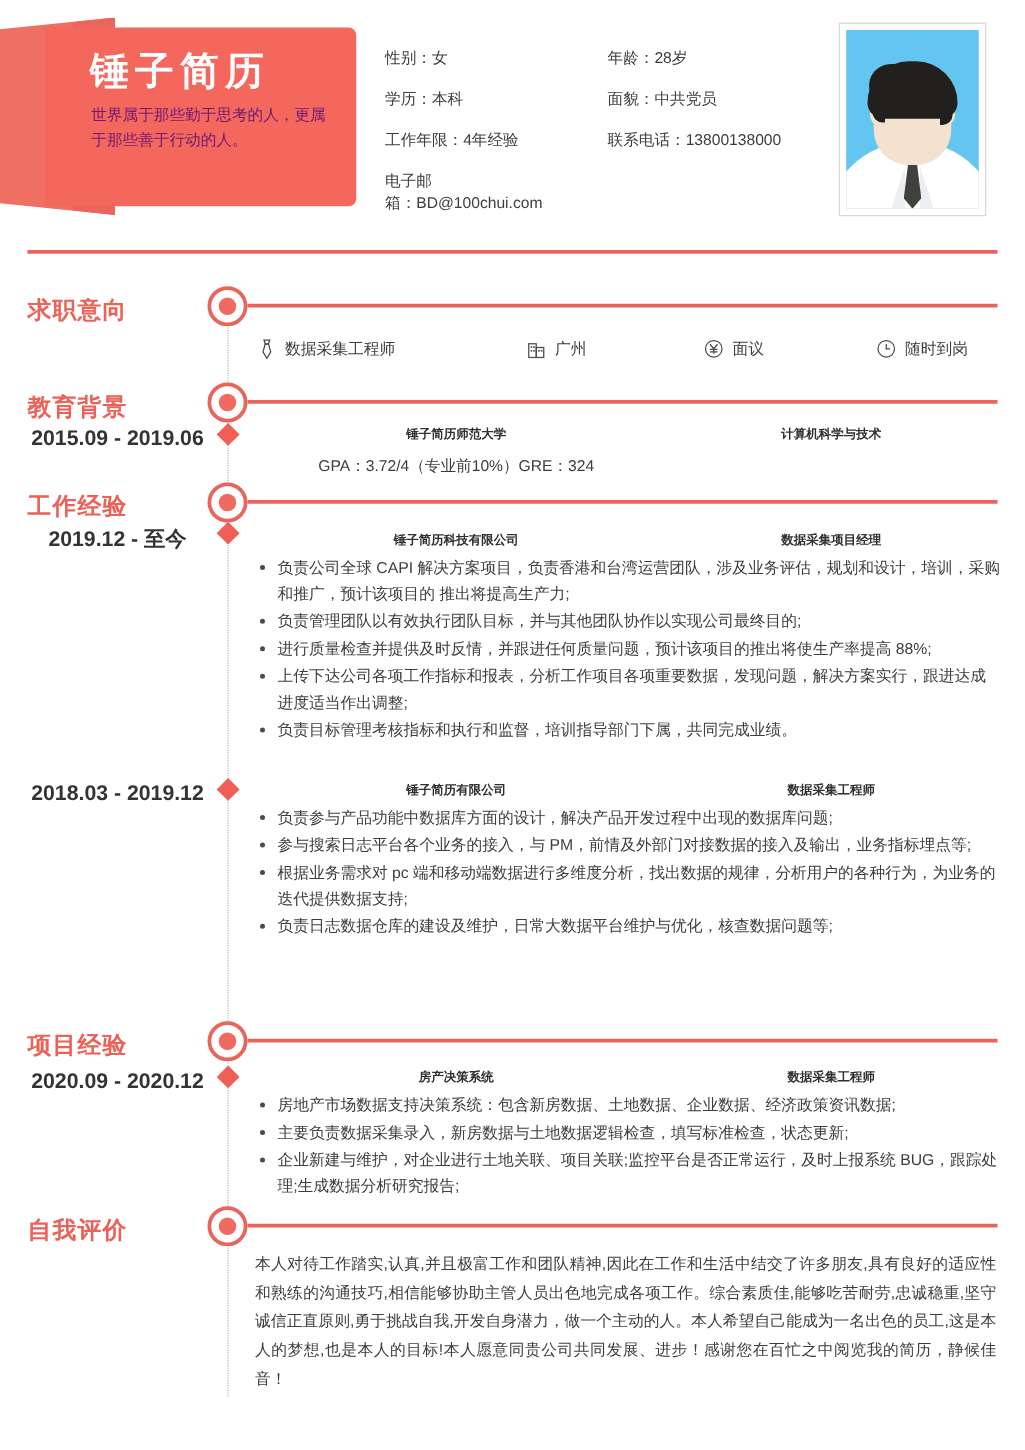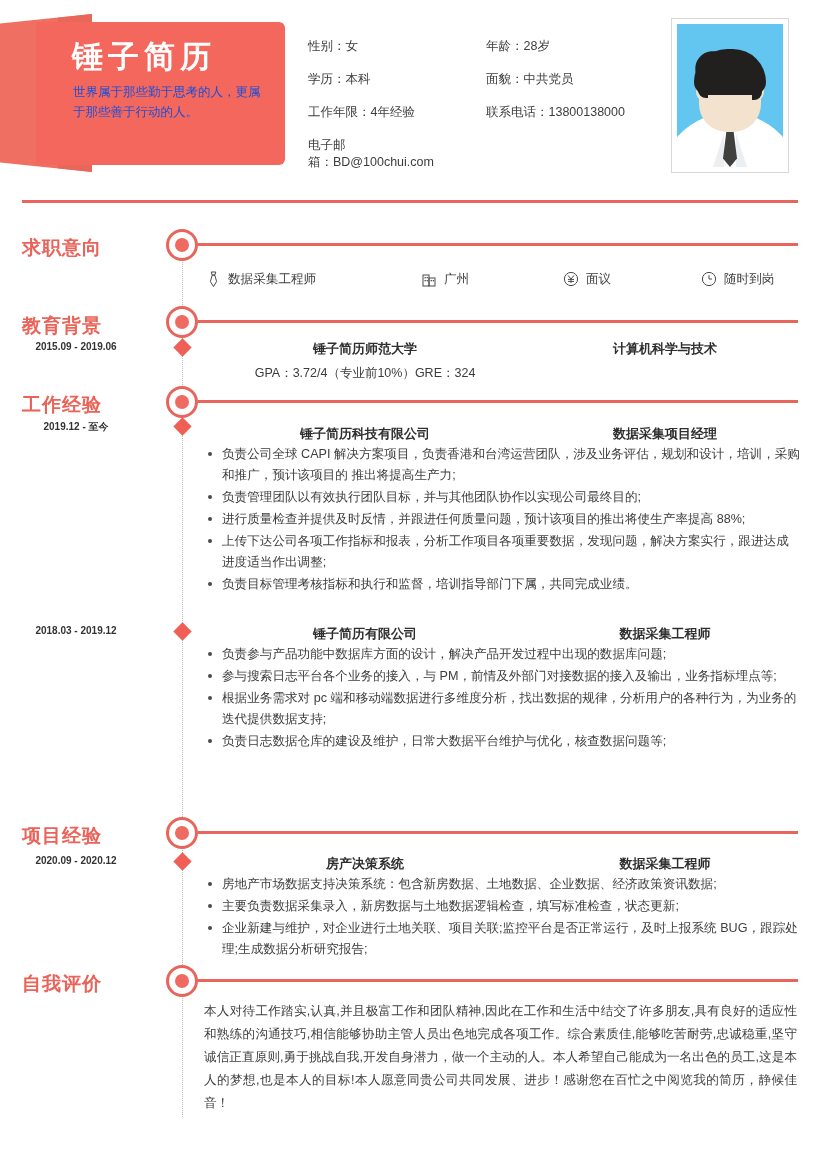--- a/index.html
+++ b/index.html
@@ -65,21 +65,21 @@
     color: #ffffff;
     letter-spacing: 5px;
   }
   .resume-motto {
     position: absolute;
     left: 73px;
     top: 82px;
     width: 188px;
     font-size: 12.5px;
     line-height: 20px;
-    color: #1d4ed8;
+    color: #701a75;
   }
 
   
   .info-grid {
     position: absolute;
     left: 308px;
     top: 38px;
     width: 350px;
   }
   .info-row {
@@ -288,36 +288,36 @@
   .diamond {
     position: absolute;
     left: 176px;
     width: 13px;
     height: 13px;
     background: #ef5f55;
     transform: rotate(45deg);
   }
   .date-label {
     position: absolute;
-    left: 6px;
+    left: 24px;
     width: 140px;
     text-align: center;
-    font-size: 10px;
+    font-size: 17px;
     font-weight: bold;
     color: #333333;
     white-space: nowrap;
   }
 
   
   .entry-head {
     position: absolute;
     left: 200px;
     width: 600px;
     display: flex;
-    font-size: 13px;
+    font-size: 10px;
     font-weight: bold;
     color: #2f2f2f;
   }
   .entry-org { width: 330px; text-align: center; }
   .entry-role { width: 270px; text-align: center; }
 
   .entry-sub {
     position: absolute;
     left: 200px;
     width: 330px;

